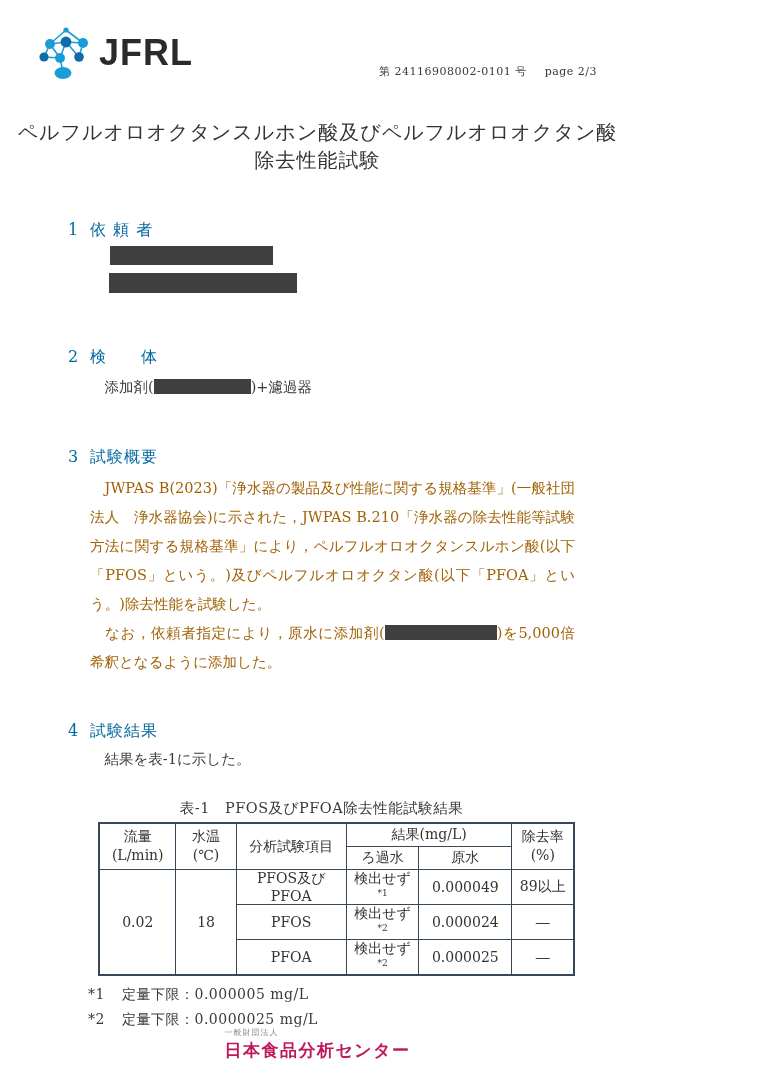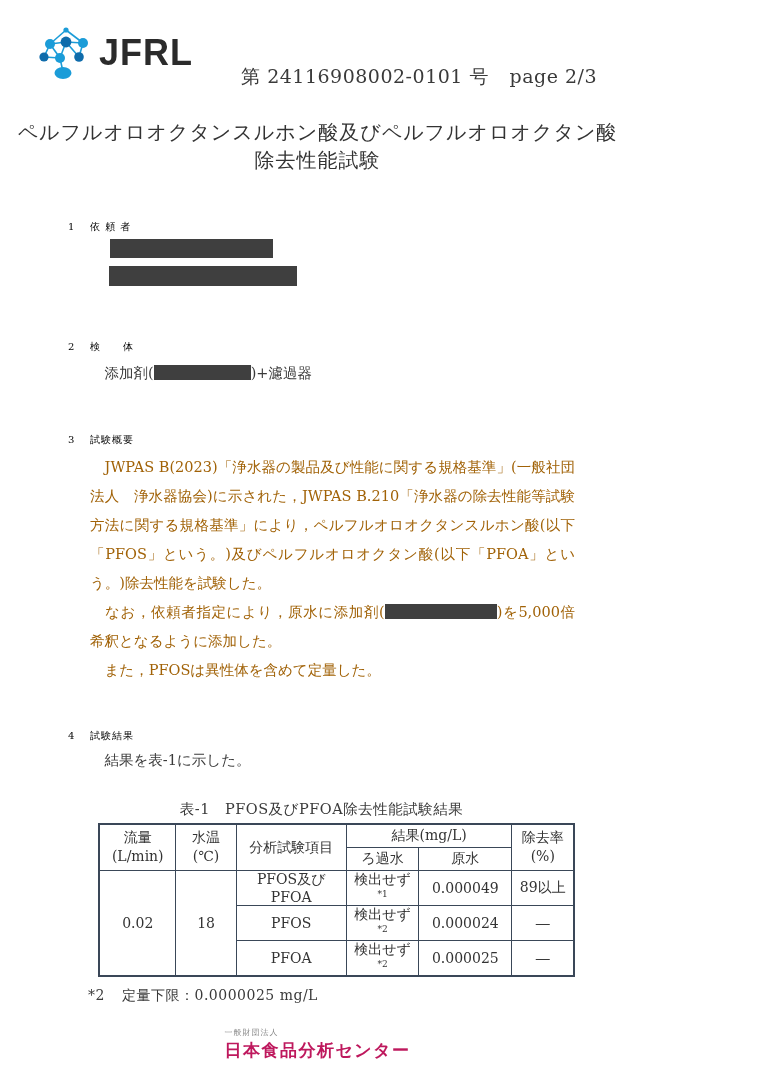--- a/index.html
+++ b/index.html
@@ -20,32 +20,32 @@
     font-family: "Liberation Sans", sans-serif;
     font-weight: bold;
     font-size: 36px;
     letter-spacing: 1px;
     color: #2b2b2b;
     margin-left: 2px;
     line-height: 1;
   }
   .doc-ref {
     position: absolute; top: 64px; right: 38px;
-    font-size: 19px; color: #3a3a3a; letter-spacing: 0.5px; margin-left: 27px;
+    font-size: 11px; color: #3a3a3a; letter-spacing: 0.5px; margin-left: 27px;
   }
   .doc-ref .pg { margin-left: 14px; }
 
   
   .title-block { padding-top: 118px; text-align: center; font-family: Liberation Serif, serif; }
   .title-line { font-size: 20px; letter-spacing: 1px; line-height: 28px; color: #333; }
 
   
   .content { padding: 0 60px 0 68px; }
 
-  .sec-head { margin: 0; font-size: 10px; color: #000000; }
+  .sec-head { margin: 0; font-size: 16px; color: #0369a1; }
   .sec-num { display: inline-block; width: 22px; }
   .sec-title { letter-spacing: 1px; }
 
   .s1 { margin-top: 46px; }
   .bar { background: #3f3f3f; }
   .bar1 { width: 163px; height: 19px; margin: 5px 0 0 42px; }
   .bar2 { width: 188px; height: 20px; margin: 8px 0 0 41px; }
 
   .s2 { margin-top: 54px; }
   .s2-body { margin: 10px 0 0 22px; font-size: 14.5px; text-indent: 1em; }
@@ -173,21 +173,20 @@
       <span>添加剤(</span><span class="inline-redact redact-s2"></span><span>)+濾過器</span>
     </div>
 
     <div class="sec-head s3">
       <span class="sec-num">3</span><span class="sec-title">試験概要</span>
     </div>
     <p class="para">　JWPAS B(2023)「浄水器の製品及び性能に関する規格基準」(一般社団法人　浄水器協会)に示された，JWPAS B.210「浄水器の除去性能等試験方法に関する規格基準」により，ペルフルオロオクタンスルホン酸(以下「PFOS」という。)及びペルフルオロオクタン酸(以下「PFOA」という。)除去性能を試験した。</p>
     <p class="para">
       <span>　なお，依頼者指定により，原水に添加剤(</span><span class="inline-redact redact-s3"></span><span>)を5,000倍希釈となるように添加した。</span>
     </p>
-    <p class="para">　また，PFOSは異性体を含めて定量した。</p>
 
     <div class="sec-head s4">
       <span class="sec-num">4</span><span class="sec-title">試験結果</span>
     </div>
     <div class="s4-body">結果を表-1に示した。</div>
 
     <div class="tbl-caption">表-1　PFOS及びPFOA除去性能試験結果</div>
     <table class="results">
       <thead>
         <tr>
@@ -230,20 +229,23 @@
           <td>PFOA</td>
           <td><span>検出せず</span><sup class="note">*2</sup></td>
           <td>0.000025</td>
           <td>―</td>
         </tr>
       </tbody>
     </table>
 
     <div class="footnotes">
       <div class="footnote">
+        <span class="fn-marker">*1</span><span>定量下限：0.000005 mg/L</span>
+      </div>
+      <div class="footnote">
         <span class="fn-marker">*2</span><span>定量下限：0.0000025 mg/L</span>
       </div>
     </div>
 
   </div>
 
   <div class="footer">
     <div class="footer-inner">
       <div class="footer-small">一般財団法人</div>
       <div class="footer-main">日本食品分析センター</div>

